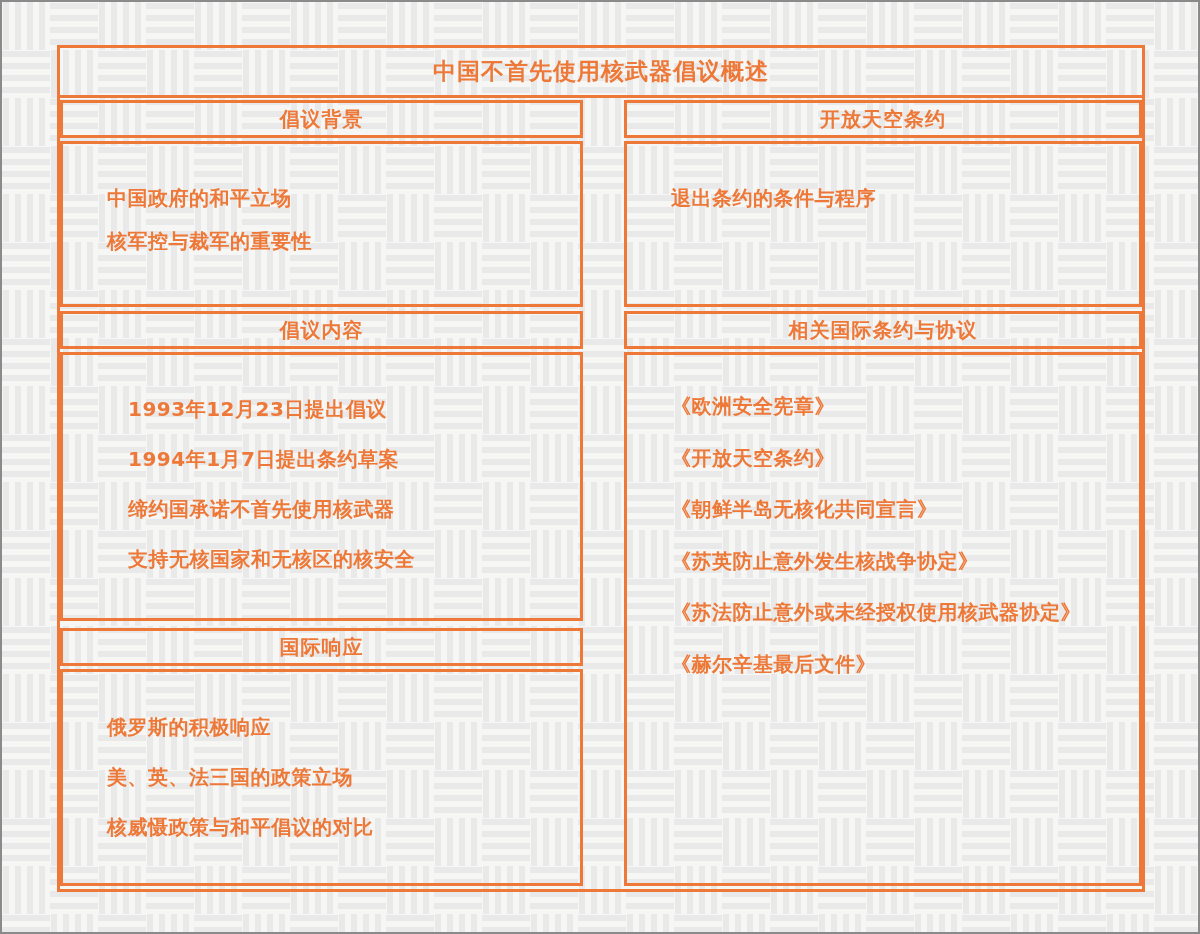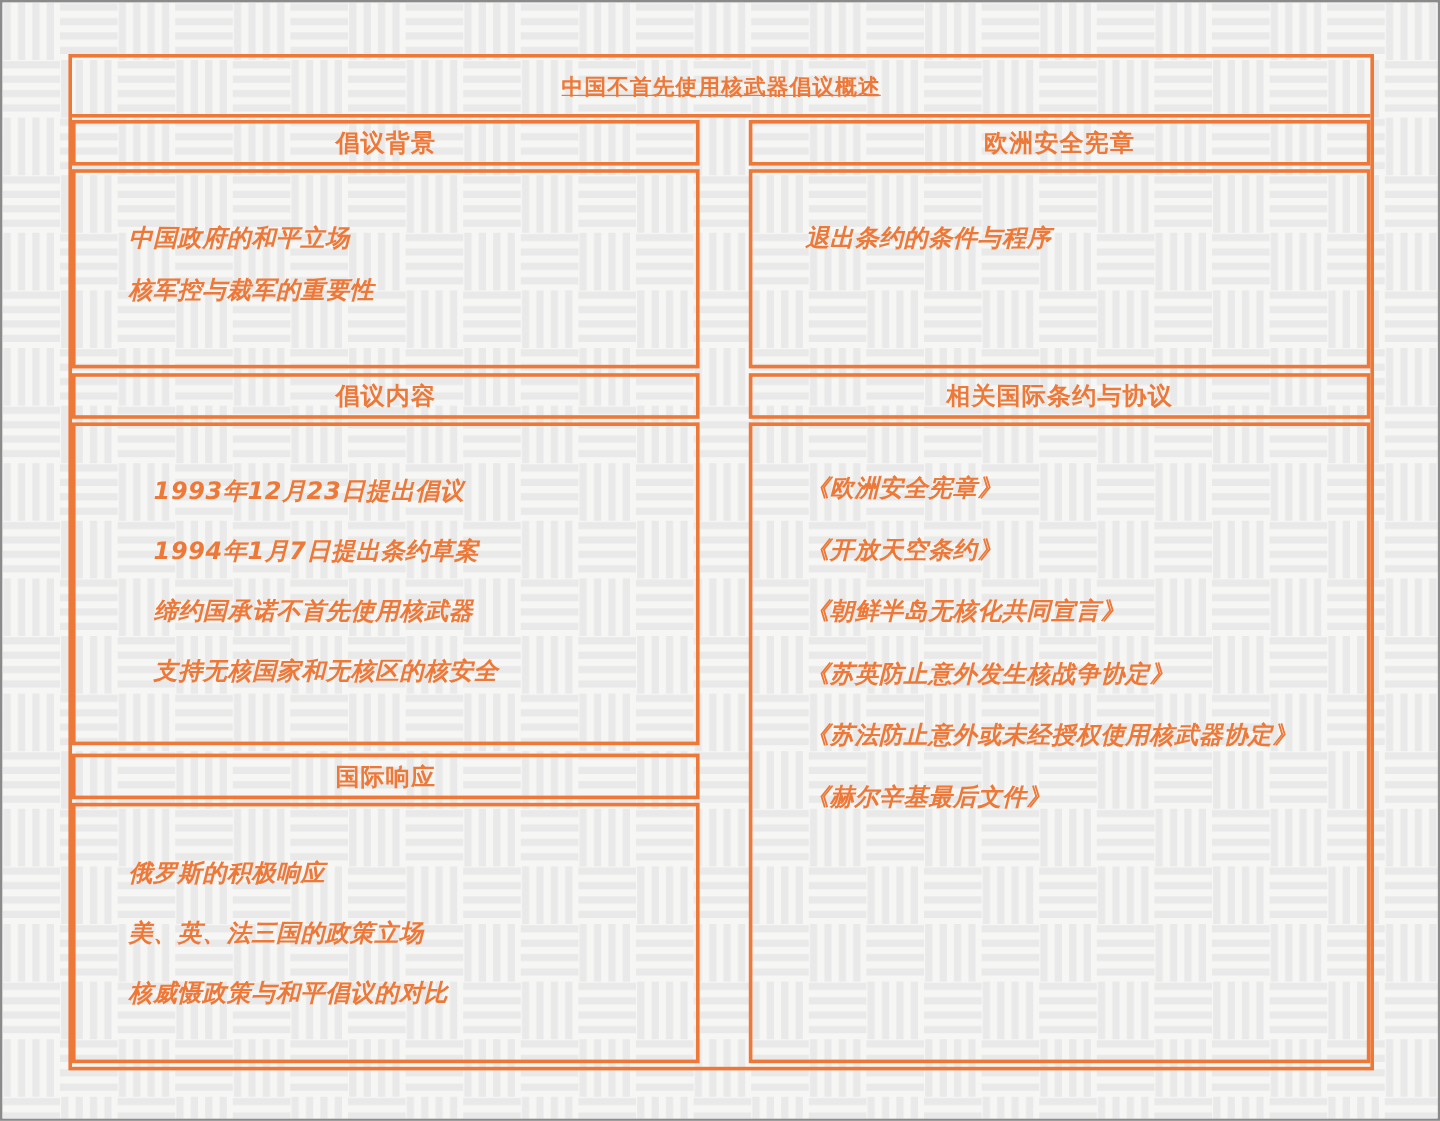--- a/index.html
+++ b/index.html
@@ -24,25 +24,24 @@
     height: 847px;
     border: 3px solid var(--accent);
     z-index: 1;
   }
   .title-bar {
     height: 50px;
     border-bottom: 3px solid var(--accent);
     display: flex;
     align-items: center;
     justify-content: center;
-    font-size: 18px;
+    font-size: 23px;
     font-weight: bold;
     color: var(--accent);
     letter-spacing: 1px;
-    text-decoration: underline;
   }
   .columns {
     position: relative;
     height: 696px;
   }
   .col {
     position: absolute;
     top: 0;
     bottom: 0;
   }
@@ -57,21 +56,21 @@
   }
   .section-header {
     display: flex;
     align-items: center;
     justify-content: center;
     font-size: 20px;
     font-weight: bold;
     color: var(--accent);
     letter-spacing: 1px;
   }
-  .section-content { padding-left: 44px; font-style: italic; }
+  .section-content { padding-left: 44px; }
   .list-item {
     font-size: 20px;
     font-weight: bold;
     color: var(--accent);
     display: flex;
     align-items: center;
     letter-spacing: 0.5px;
     white-space: nowrap;
   }
   
@@ -149,21 +148,21 @@
 
       <div class="box section-header l-h3">国际响应</div>
       <div class="box section-content l-c3">
         <div class="list-item">俄罗斯的积极响应</div>
         <div class="list-item">美、英、法三国的政策立场</div>
         <div class="list-item">核威慑政策与和平倡议的对比</div>
       </div>
     </div>
 
     <div class="col col-right">
-      <div class="box section-header r-h1">欧洲安全宪章</div>
+      <div class="box section-header r-h1">开放天空条约</div>
       <div class="box section-content r-c1">
         <div class="list-item">退出条约的条件与程序</div>
       </div>
 
       <div class="box section-header r-h2">相关国际条约与协议</div>
       <div class="box section-content r-c2">
         <div class="list-item">《欧洲安全宪章》</div>
         <div class="list-item">《开放天空条约》</div>
         <div class="list-item">《朝鲜半岛无核化共同宣言》</div>
         <div class="list-item">《苏英防止意外发生核战争协定》</div>

